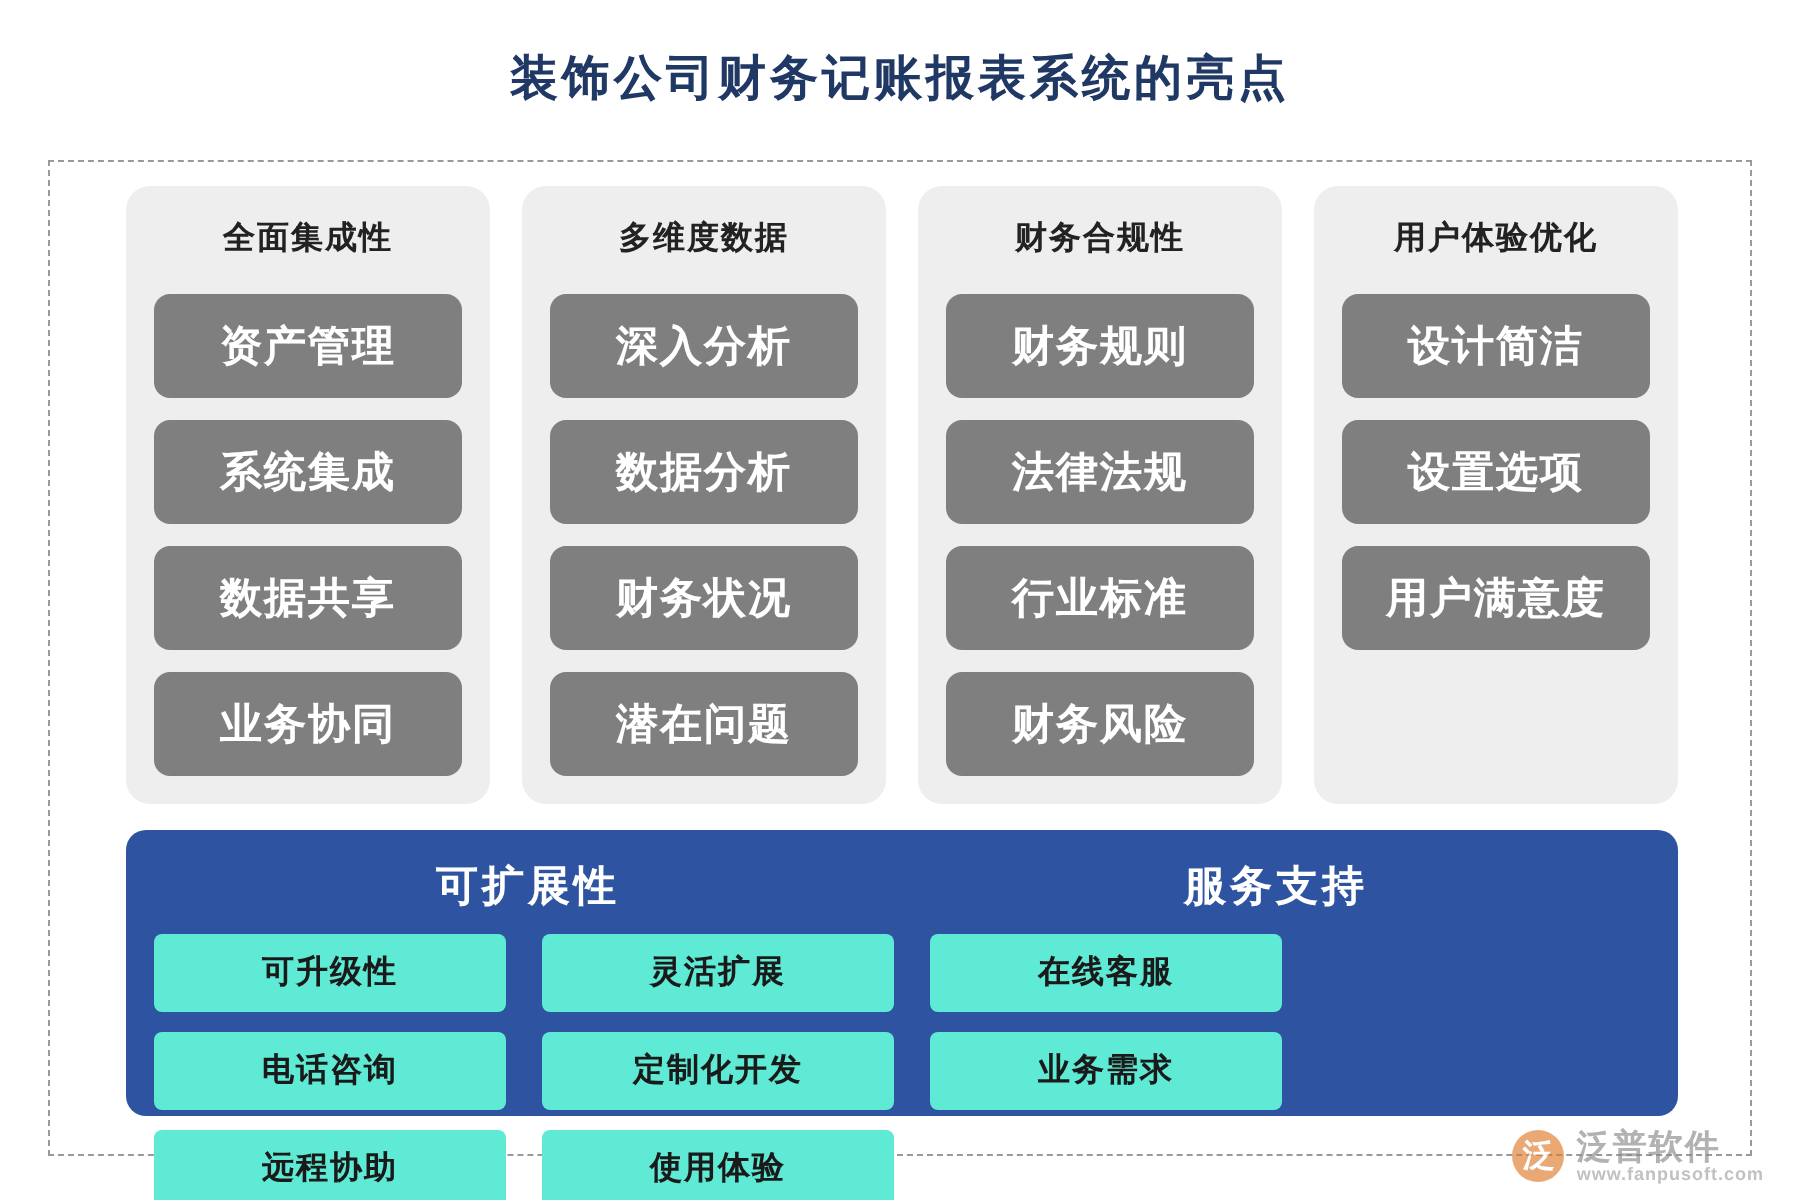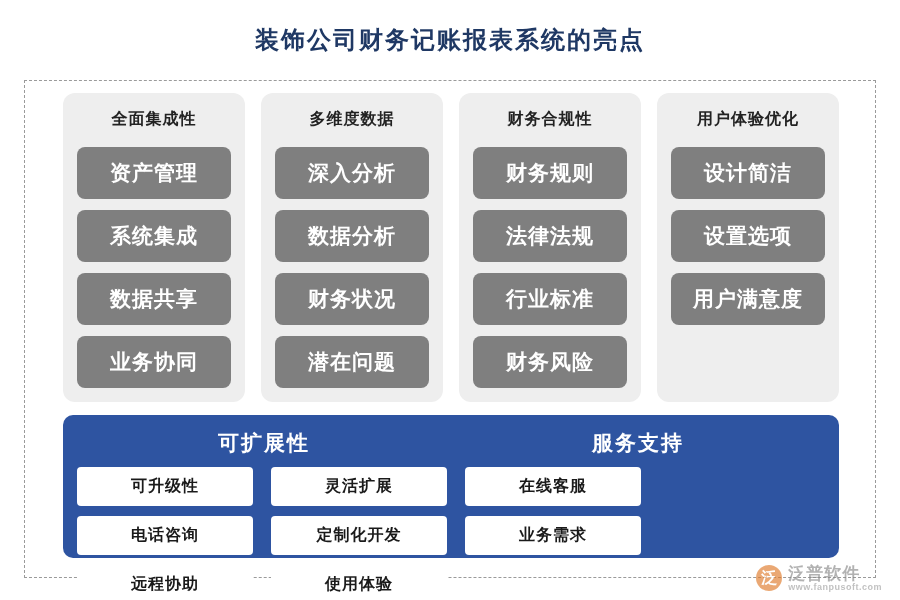--- a/index.html
+++ b/index.html
@@ -92,21 +92,21 @@
     letter-spacing: 2px;
     padding: 4px 0 10px 0;
   }
   .blue-grid {
     display: flex;
     flex-wrap: wrap;
     gap: 10px 18px;
   }
   .white-chip {
     width: 176px;
-    background: #ffffff;
+    background: #5eead4;
     border-radius: 4px;
     color: #1a1a1a;
     font-size: 16px;
     font-weight: bold;
     letter-spacing: 1px;
     text-align: center;
     padding: 9px 0;
     box-sizing: border-box;
   }
   .watermark {

